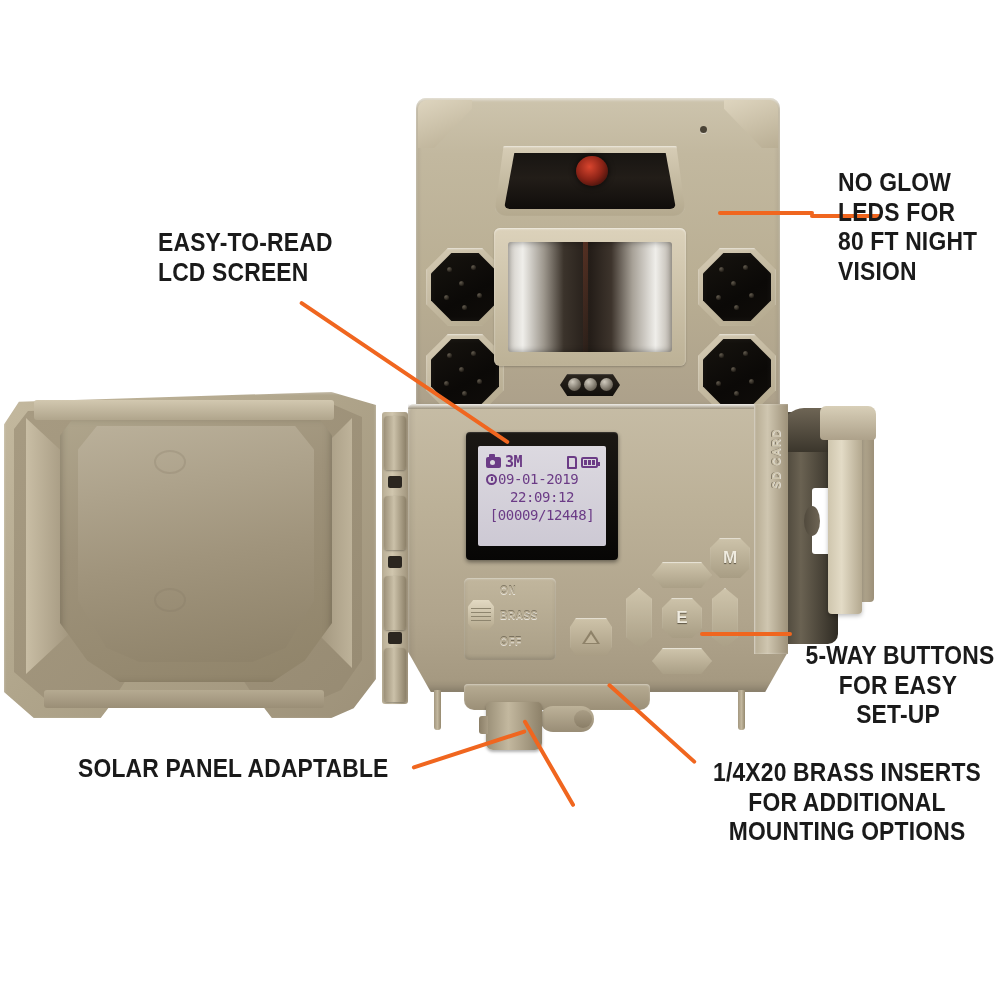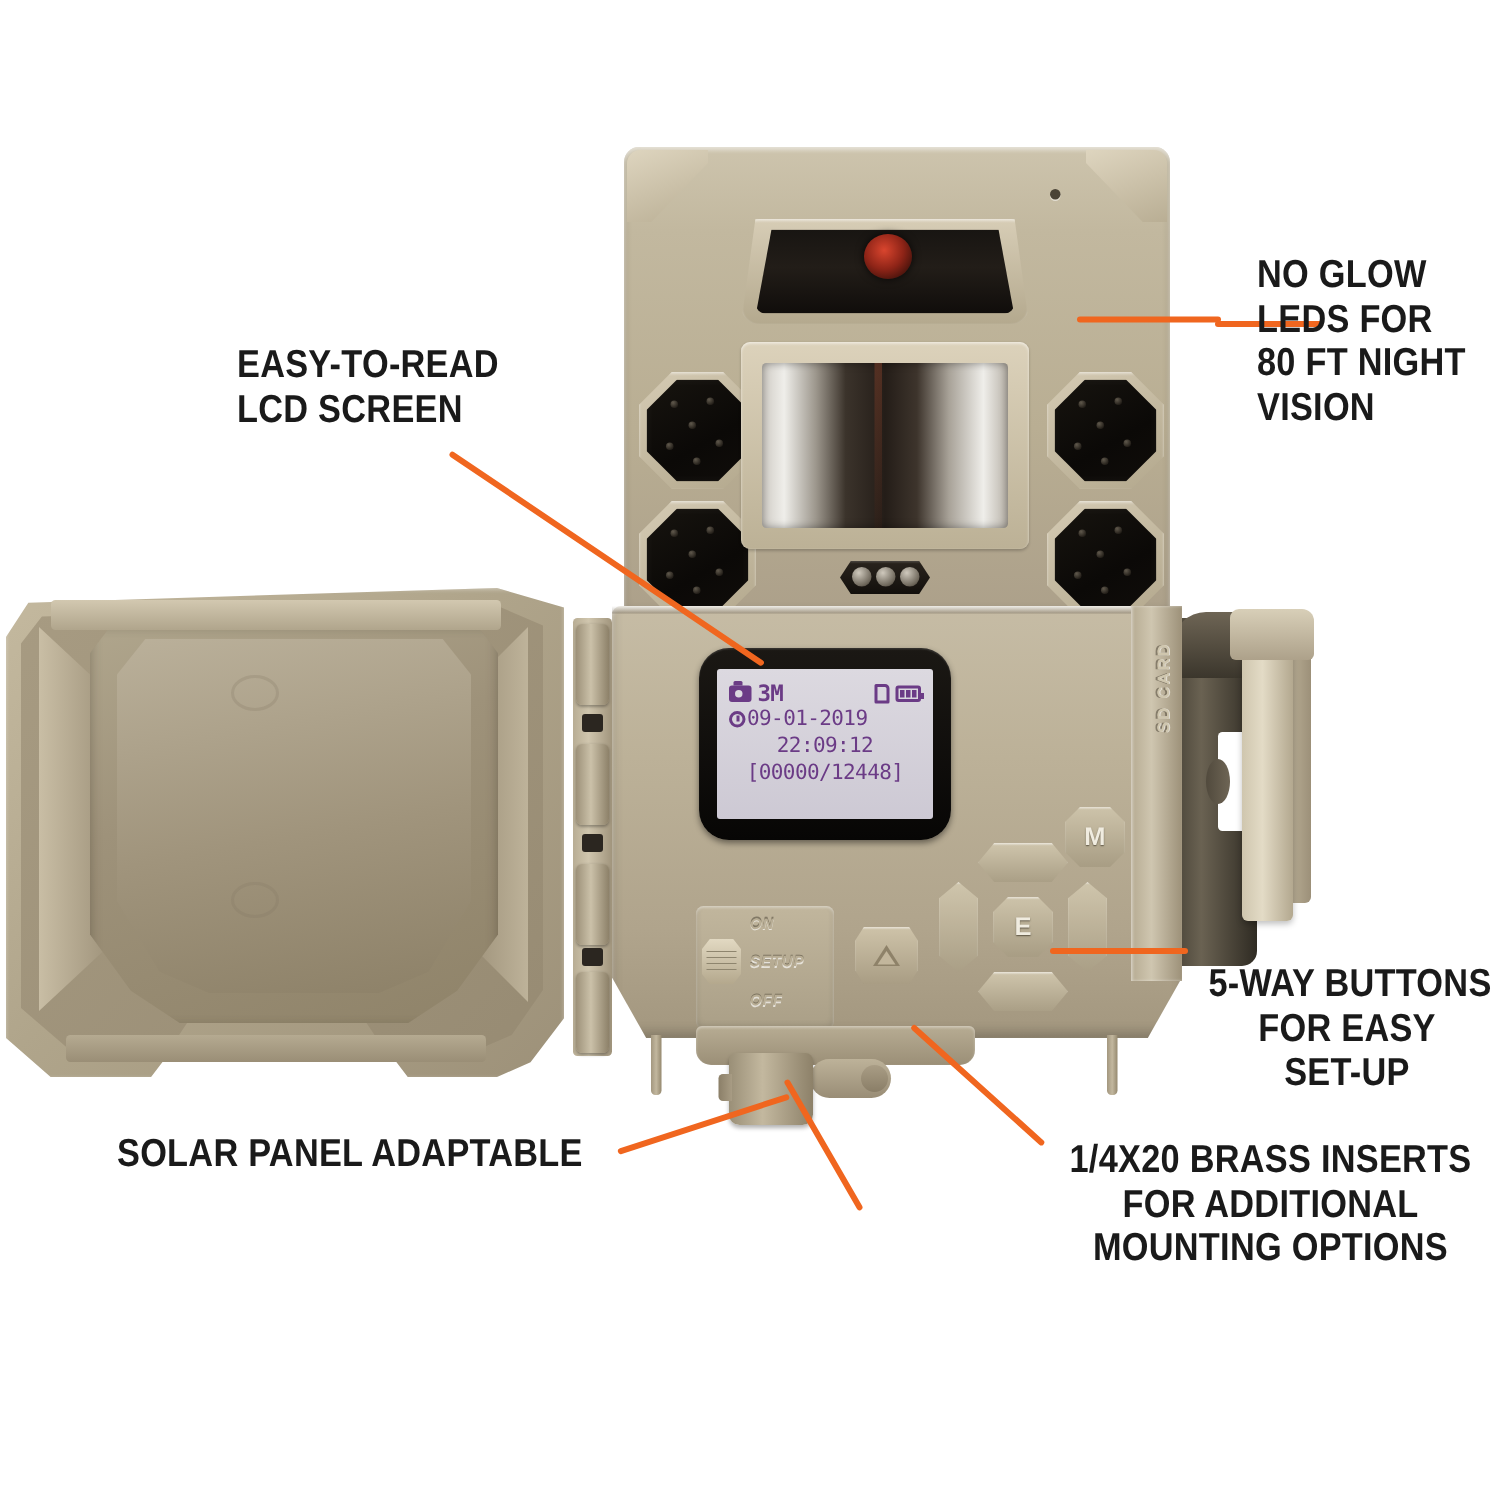--- a/index.html
+++ b/index.html
@@ -144,23 +144,23 @@
   .sd-card-label {
     position:absolute; right:6px; top:330px;
     font-size:11px; font-weight:bold; letter-spacing:1.5px;
     color:#cfc6ae; text-shadow:0 1px 0 rgba(255,255,255,.6), 0 -1px 0 rgba(90,82,66,.6);
     writing-mode:vertical-rl; transform:rotate(180deg);
     font-family:"Liberation Sans", sans-serif;
   }
 
   
   .lcd-bezel {
-    position:absolute; left:58px; top:334px; width:168px; height:128px;
+    position:absolute; left:58px; top:334px; width:152px; height:128px;
     background:linear-gradient(180deg,#1b1814,#070605);
-    border-radius:20px;
+    border-radius:4px;
     box-shadow: 0 2px 4px rgba(0,0,0,.45), inset 0 1px 1px rgba(255,255,255,.12);
   }
   .lcd {
     position:absolute; left:12px; top:14px; right:12px; bottom:14px;
     background:linear-gradient(180deg,#dcd9e0,#cdc9d4);
     border-radius:2px;
     padding:7px 8px 4px 8px;
     font-family:"DejaVu Sans Mono", monospace;
     color:#6b3b86;
   }
@@ -180,25 +180,24 @@
   .lcd-date { display:flex; align-items:center; }
   .ico-clock {
     width:11px; height:11px; border:2px solid #6b3b86; border-radius:50%;
     position:relative; margin-right:1px; flex:none;
   }
   .ico-clock::after{ content:""; position:absolute; left:3px; top:1px; width:2px; height:4px; background:#6b3b86;}
   .lcd-c { text-align:center; }
 
   
   .switch-plate {
-    position:absolute; left:56px; top:506px; width:92px; height:82px;
+    position:absolute; left:56px; top:480px; width:92px; height:82px;
     background:linear-gradient(180deg,#c1b69d,#aa9f87);
     border-radius:5px;
     box-shadow: inset 0 1px 2px rgba(255,255,255,.45), inset 0 -2px 4px rgba(0,0,0,.15);
-    font-style: italic;
   }
   .switch-knob {
     position:absolute; left:4px; top:22px; width:26px; height:30px;
     background:linear-gradient(180deg,#e2d9c2,#b4a88d);
     clip-path:polygon(20% 0,80% 0,100% 22%,100% 78%,80% 100%,20% 100%,0 78%,0 22%);
     box-shadow: 0 1px 2px rgba(0,0,0,.35);
   }
   .switch-knob::after{
     content:""; position:absolute; left:3px; top:8px; right:3px; height:14px;
     background:repeating-linear-gradient(180deg,#8e856e 0 1px, transparent 1px 4px);
@@ -536,28 +535,28 @@
                 <span></span>
                 <span></span>
             </span>
           </span>
         </div>
         <div class="lcd-line lcd-date">
           <span class="ico-clock"></span>
           <span>09-01-2019</span>
         </div>
         <div class="lcd-line lcd-c">22:09:12</div>
-        <div class="lcd-line lcd-c">[00000/12448]</div>
+        <div class="lcd-line lcd-c">[00009/12448]</div>
       </div>
     </div>
 
     <div class="switch-plate">
       <div class="switch-knob"></div>
       <div class="sw-lbl sw-on">ON</div>
-      <div class="sw-lbl sw-setup">SETUP</div>
+      <div class="sw-lbl sw-setup">BRASS</div>
       <div class="sw-lbl sw-off">OFF</div>
     </div>
 
     <div class="tri-btn">
       <span class="tri-glyph"></span>
     </div>
 
     <div class="pad">
       <div class="pad-btn pad-up"></div>
       <div class="pad-btn pad-down"></div>

